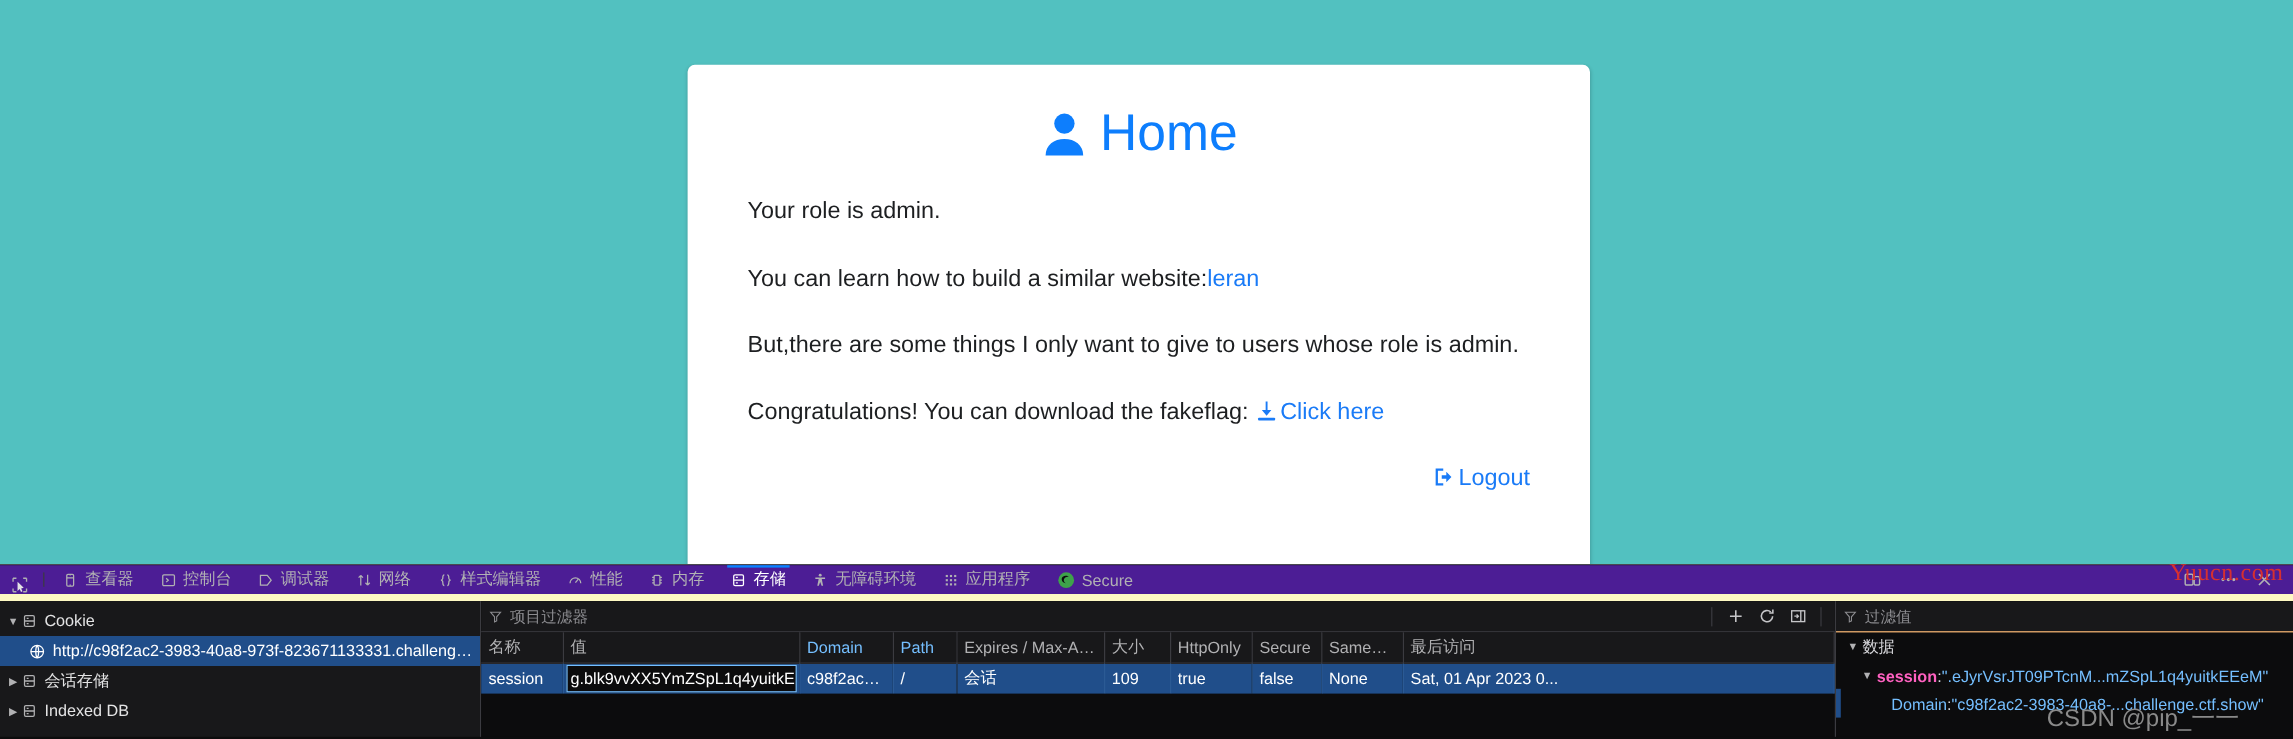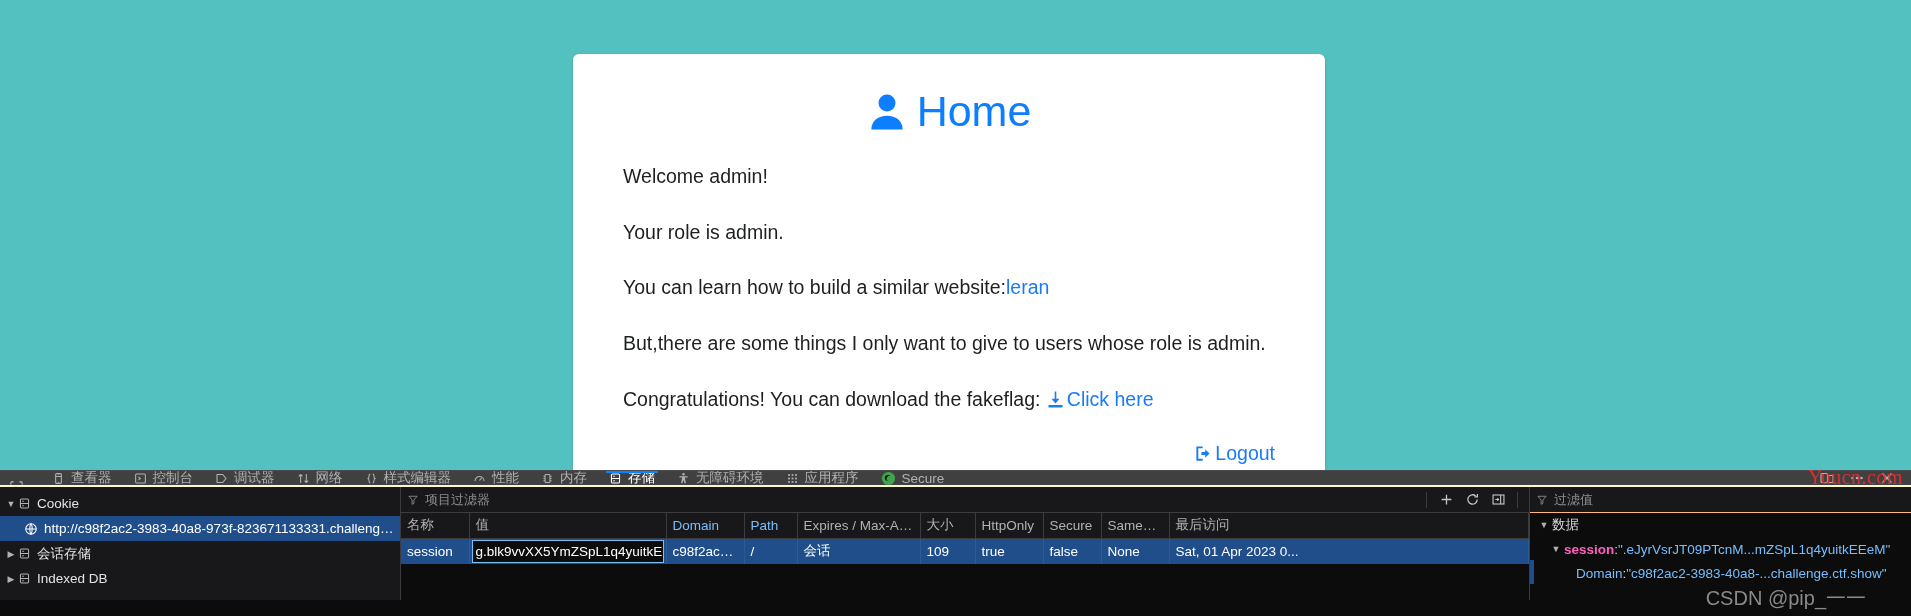--- a/index.html
+++ b/index.html
@@ -51,24 +51,24 @@
   
   .devtools {
     position: absolute; left: 0; top: 470px; width: 1911px; height: 146px;
     background: #0c0c0d;
     color: #d7d7db;
     font-size: 13.5px;
     border-top: 1px solid #4a4a4f;
   }
   .dt-toolbar {
     position: relative;
-    height: 16px;
+    height: 30px;
     display: flex; align-items: stretch;
-    background: #404040;
-    border-bottom: 2px solid #fef9c3;
+    background: #4c1d95;
+    border-bottom: 6px solid #fef9c3;
   }
   .dt-picker {
     display: flex; align-items: center; justify-content: center;
     width: 32px; height: 32px; flex: 0 0 32px;
     color: #b1b1b3;
   }
   .dt-sep { width: 1px; background: #3b3b40; margin: 6px 4px; flex: 0 0 1px; }
   .dt-tabs { display: flex; align-items: stretch; flex: 1 1 auto; min-width: 0; }
   .dt-tab {
     display: flex; align-items: center; gap: 6px;
@@ -247,21 +247,20 @@
         <span class="person-icon">
           <svg width="40" height="42" viewBox="0 0 24 24" fill="#0d7efd">
             <circle cx="12" cy="6.6" r="5.1"></circle>
             <path d="M2.6 22.5c0-5.2 4.2-8.2 9.4-8.2s9.4 3 9.4 8.2z"></path>
           </svg>
         </span>
         <span>Home</span>
       </div>
 
       <div class="card-body">
-        <p>Welcome admin!</p>
         <p>Your role is admin.</p>
 
         <p><span>You can learn how to build a similar website:</span><a href="#">leran</a></p>
 
         <p>But,there are some things I only want to give to users whose role is admin.</p>
 
         <p><span>Congratulations! You can download the fakeflag: </span><span class="inline-ic"><svg width="19" height="19" viewBox="0 0 24 24" fill="#1a7bf7">
                 <path d="M11 2h2v9h4l-5 6-5-6h4z"></path>
                 <rect x="3" y="19" width="18" height="3" rx="1"></rect>
               </svg></span><a href="#">Click here</a></p>

